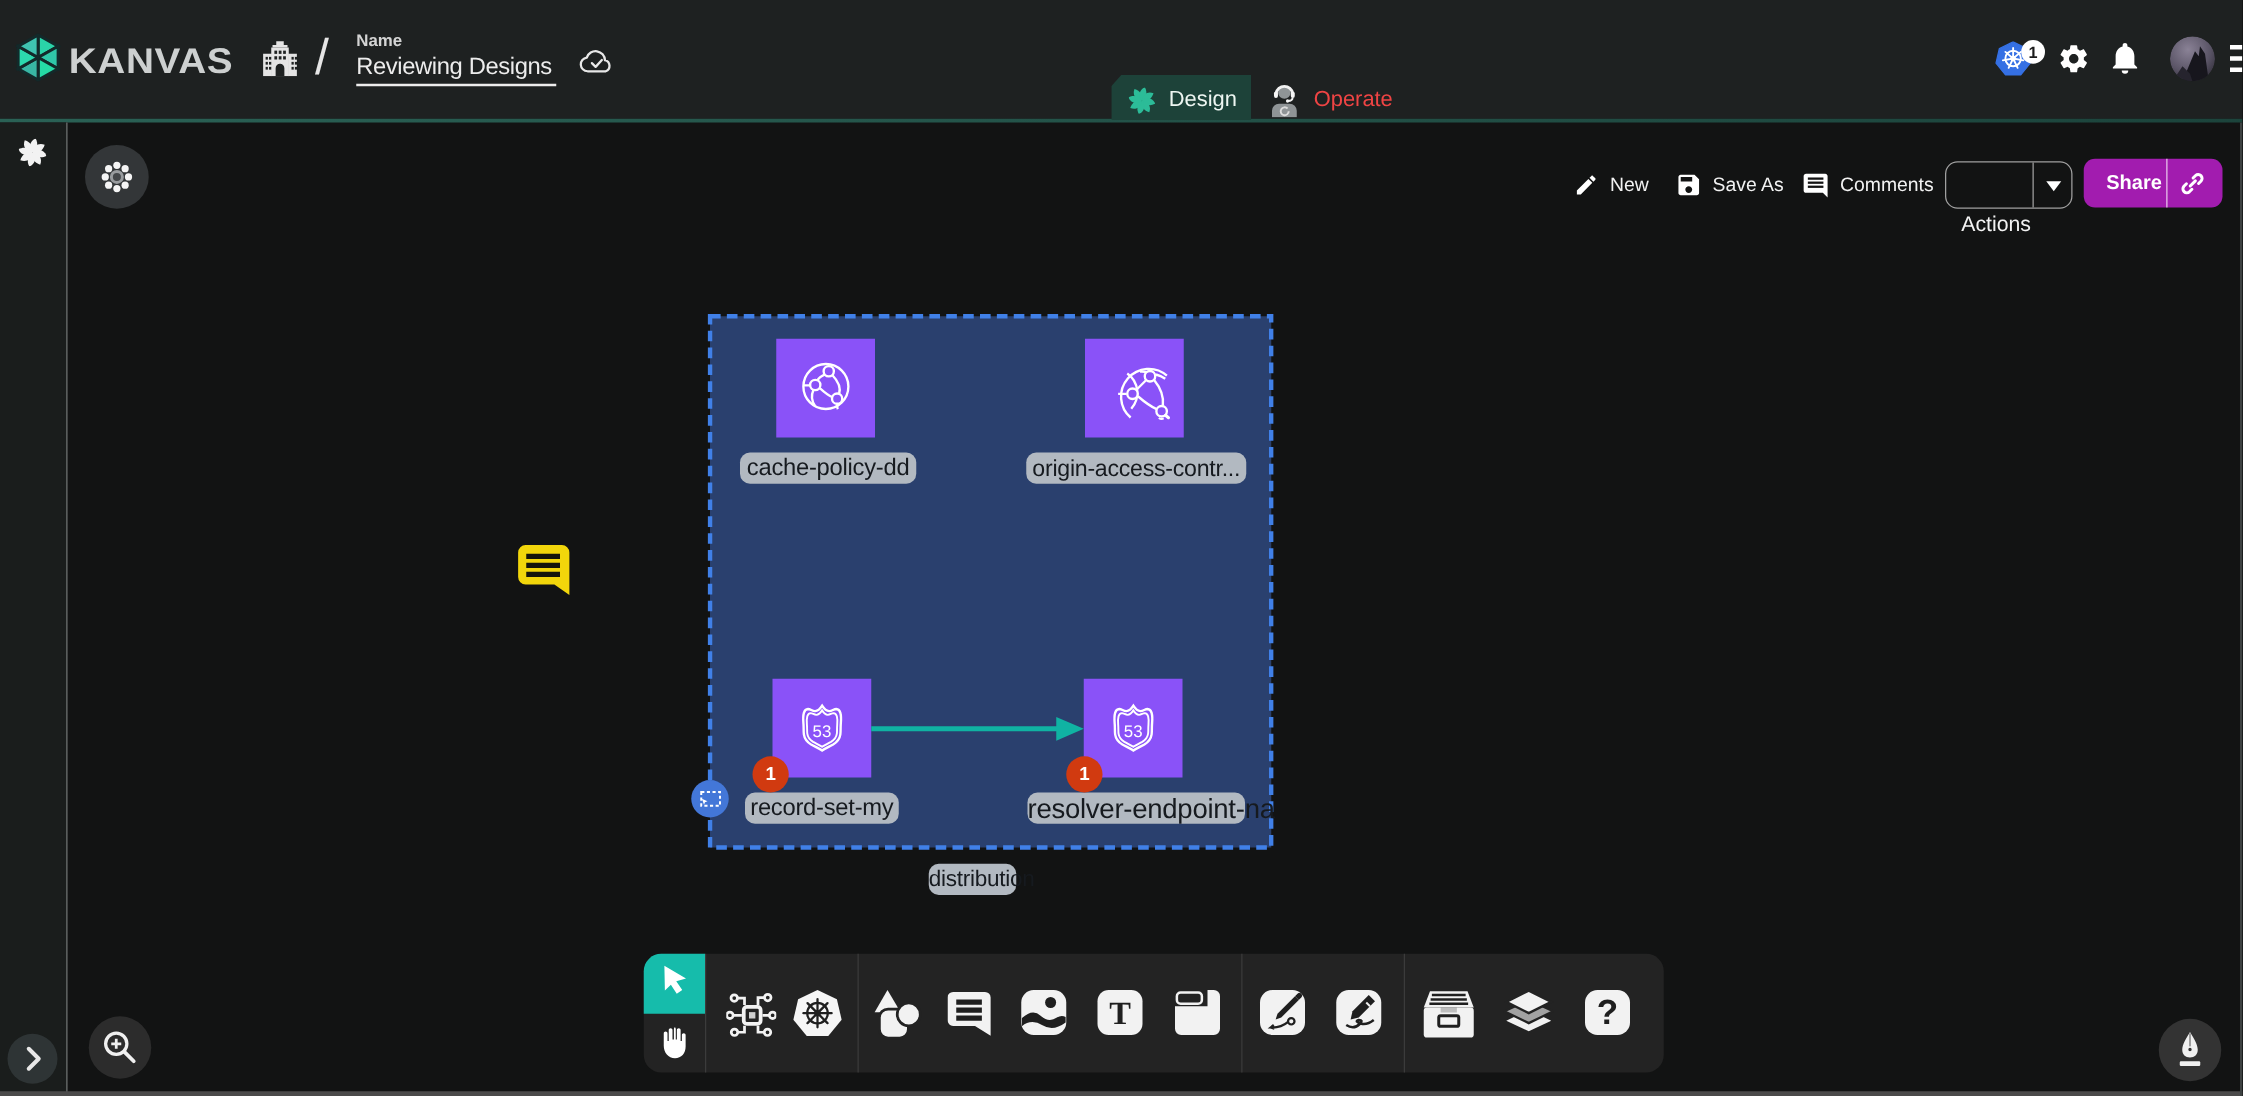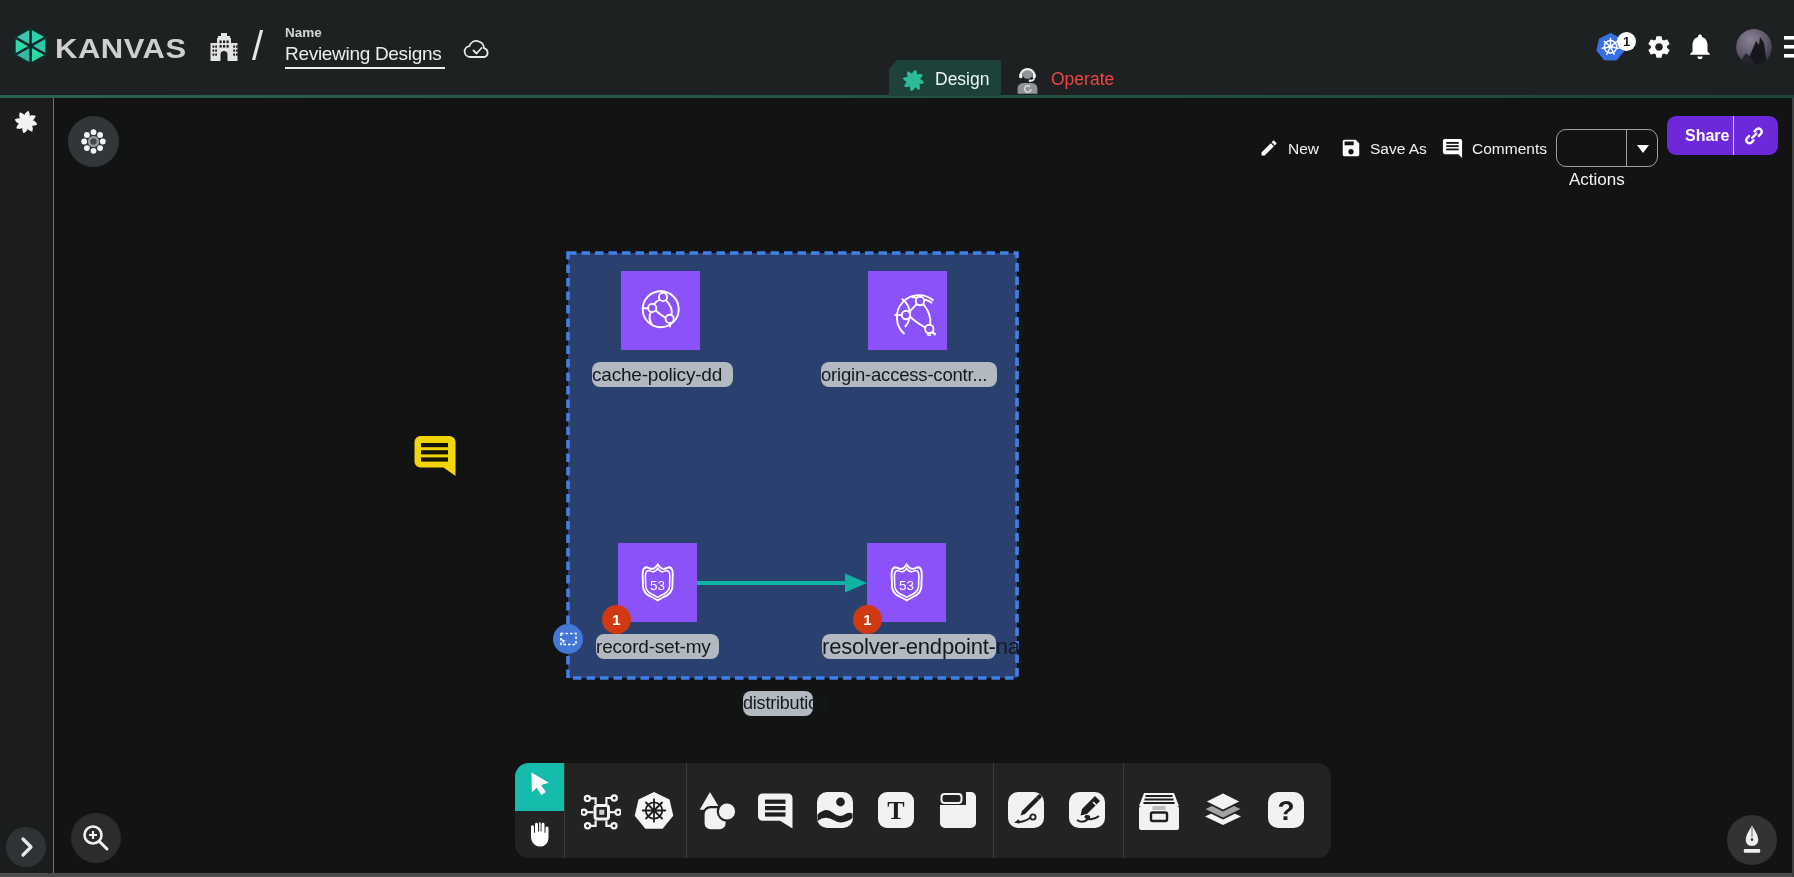--- a/index.html
+++ b/index.html
@@ -30,30 +30,30 @@
   #sidebar { position:absolute; left:0; top:98px; width:54px; height:779px; background:#1a1d1c; border-right:1px solid #6f7372; }
   #circlebtn { position:absolute; left:68px; top:116px; width:51px; height:51px; border-radius:50%; background:#333638; }
   
   .rowtext { position:absolute; top:140px; font-size:15.5px; font-weight:500; color:#f2f2f2; }
   #actionsbtn { position:absolute; left:1556px; top:129px; width:102px; height:38px;
      border:1px solid #a0a0a0; border-radius:10px; color:#f2f2f2; }
   #actionsbtn .lbl { position:absolute; left:12px; top:9px; font-size:17px;margin-top:31px; }
   #actionsbtn .divv { position:absolute; left:69px; top:0; width:1px; height:100%; background:#a0a0a0; }
   #actionsbtn .caret { position:absolute; left:80px; top:15px; width:0; height:0;
      border-left:6.5px solid transparent; border-right:6.5px solid transparent; border-top:8.5px solid #fff; }
-  #sharebtn { position:absolute; left:1667px; top:116px; width:111px; height:39px;
-     background:#6d28d9; border-radius:9px;text-align:center; }
+  #sharebtn { position:absolute; left:1667px; top:127px; width:111px; height:39px;
+     background:#a21caf; border-radius:9px;text-align:center; }
   #sharebtn .lbl { position:absolute; left:18px; top:11px; font-size:16px; font-weight:bold; color:#fff; }
   #sharebtn .divv { position:absolute; left:66px; top:0; width:1px; height:100%; background:rgba(255,255,255,0.75); }
   
   #selection { position:absolute; left:568px; top:253px; width:449px; height:425px;
      background:#2a406e; }
   .node { position:absolute; width:79px; height:79px; background:#8a52f8; }
   .nlabel { position:absolute; height:25px; background:#b2b9c1; border-radius:8px; color:#161a1f;
-     font-size:19px; line-height:25.5px; white-space:nowrap; letter-spacing:-0.2px; }
+     font-size:19px; text-align:center; line-height:25.5px; white-space:nowrap; letter-spacing:-0.2px; }
   .badge { position:absolute; width:29px; height:29px; border-radius:50%; background:#d13a10;
      color:#fff; font-size:15px; font-weight:bold; text-align:center; line-height:29px; }
   #bluehandle { position:absolute; left:553px; top:624px; width:30px; height:30px; border-radius:50%; background:#4377d8; }
   
   #toolbar { position:absolute; left:515px; top:763px; width:816px; height:95px; background:#232323; border-radius:14px; }
   #tealcell { position:absolute; left:0; top:0; width:49px; height:48px; background:#16bcab; border-radius:14px 0 0 0; }
   .tdiv { position:absolute; top:0; width:1px; height:95px; background:#3b3b3b; }
   
   .circ { position:absolute; border-radius:50%; }
   #hscroll { position:absolute; left:0; top:873px; width:1794px; height:4px; background:#4b4b4b; }

